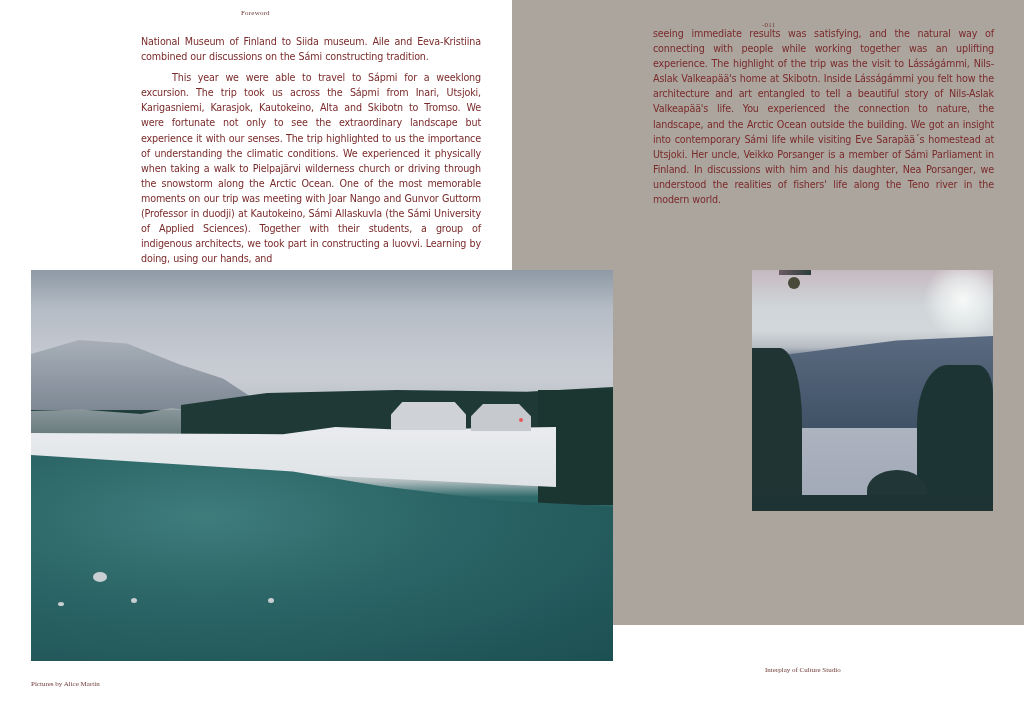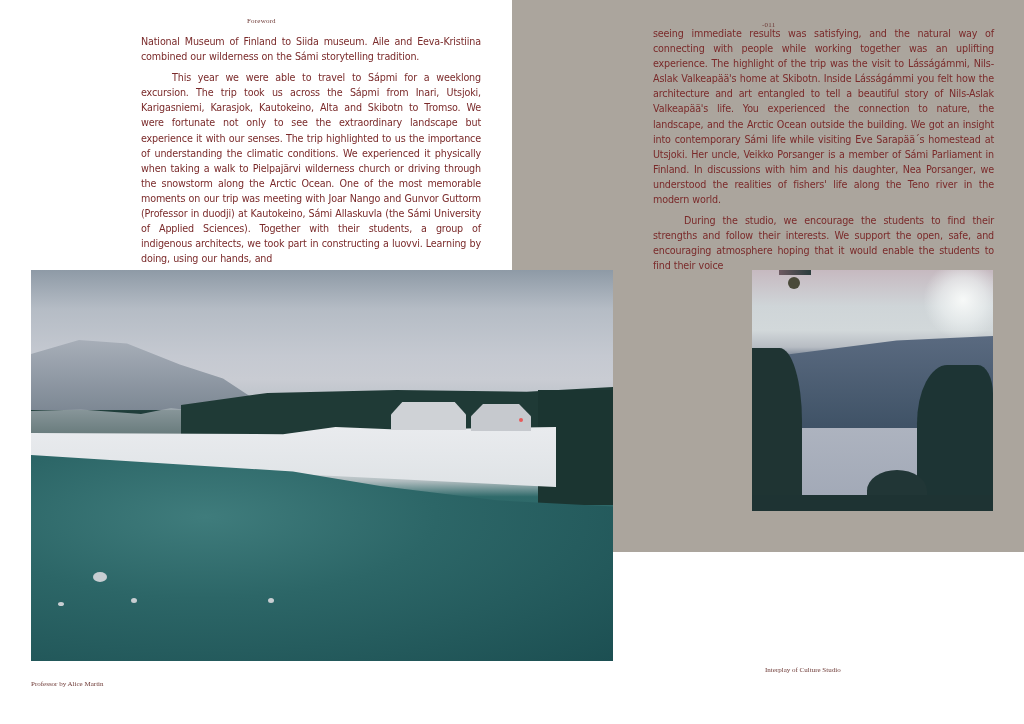--- a/index.html
+++ b/index.html
@@ -2,21 +2,21 @@
 <html><head>
 <meta charset="utf-8">
 <style>
   html, body { margin:0; padding:0; }
   body {
     width:1024px; height:724px; position:relative; overflow:hidden;
     background:#ffffff;
     font-family:"Liberation Sans", sans-serif;
   }
   .page-left { position:absolute; left:0; top:0; width:512px; height:724px; background:#ffffff; }
-  .page-right { position:absolute; left:512px; top:0; width:512px; height:552px; background:#aba59d; }
+  .page-right { position:absolute; left:512px; top:0; width:512px; height:625px; background:#aba59d; }
   .running-head {
     position:absolute; font-family:"Liberation Serif", serif; font-size:7px;
     color:#6e3a36; letter-spacing:0.2px;
   }
   .body-text {
     position:absolute; font-family:"DejaVu Sans", sans-serif; font-size:9.6px;
     line-height:15.1px; color:#7a2a2a; text-align:justify; margin:0;
     letter-spacing:-0.15px; word-spacing:0.3px;
   }
   .body-text p { margin:0; }
@@ -100,36 +100,35 @@
   .pt-head-mid {
     position:absolute; left:115px; top:200px; width:60px; height:41px; background:#213636;
     border-radius:50% 50% 0 0;
   }
   .pt-bottom { position:absolute; left:0; top:225px; width:241px; height:16px; background:#1e3333; }
 </style>
 </head>
 <body>
 
 <div class="page-left">
-  <div class="running-head" style="left:241px; top:17px;margin-left:6px;">Foreword</div>
+  <div class="running-head" style="left:241px; top:9px;">Foreword</div>
 
   <div class="body-text" style="left:141px; top:34px; width:340px;">
-    <p>National Museum of Finland to Siida museum. Aile and Eeva-Kristiina combined our wilderness on the Sámi storytelling tradition.</p>
+    <p>National Museum of Finland to Siida museum. Aile and Eeva-Kristiina combined our discussions on the Sámi constructing tradition.</p>
     <p class="indent gap">This year we were able to travel to Sápmi for a weeklong excursion. The trip took us across the Sápmi from Inari, Utsjoki, Karigasniemi, Karasjok, Kautokeino, Alta and Skibotn to Tromso. We were fortunate not only to see the extraordinary landscape but experience it with our senses. The trip highlighted to us the importance of understanding the climatic conditions. We experienced it physically when taking a walk to Pielpajärvi wilderness church or driving through the snowstorm along the Arctic Ocean. One of the most memorable moments on our trip was meeting with Joar Nango and Gunvor Guttorm (Professor in duodji) at Kautokeino, Sámi Allaskuvla (the Sámi University of Applied Sciences). Together with their students, a group of indigenous architects, we took part in constructing a luovvi. Learning by doing, using our hands, and</p>
   </div>
 
-  <div class="caption" style="left:31px; top:680px;">Professor by Alice Martin</div>
+  <div class="caption" style="left:31px; top:680px;">Pictures by Alice Martin</div>
 </div>
 
 <div class="page-right">
   <div class="running-head" style="left:250px; top:21px;">-011</div>
 
   <div class="body-text" style="left:141px; top:26px; width:341px;">
     <p>seeing immediate results was satisfying, and the natural way of connecting with people while working together was an uplifting experience. The highlight of the trip was the visit to Lásságámmi, Nils-Aslak Valkeapää's home at Skibotn. Inside Lásságámmi you felt how the architecture and art entangled to tell a beautiful story of Nils-Aslak Valkeapää's life. You experienced the connection to nature, the landscape, and the Arctic Ocean outside the building. We got an insight into contemporary Sámi life while visiting Eve Sarapää´s homestead at Utsjoki. Her uncle, Veikko Porsanger is a member of Sámi Parliament in Finland. In discussions with him and his daughter, Nea Porsanger, we understood the realities of fishers' life along the Teno river in the modern world.</p>
-    <p class="indent gap">During the studio, we encourage the students to find their strengths and follow their interests. We support the open, safe, and encouraging atmosphere hoping that it would enable the students to find their voice</p>
   </div>
 
   <div class="caption" style="left:214px; top:666px;padding-left:39px;">Interplay of Culture Studio</div>
 </div>
 
 <div class="photo photo-landscape" title="Winter river landscape">
   <div class="ls-mountain"></div>
   <div class="ls-village"></div>
   <div class="ls-trees"></div>
   <div class="ls-trees-right"></div>

